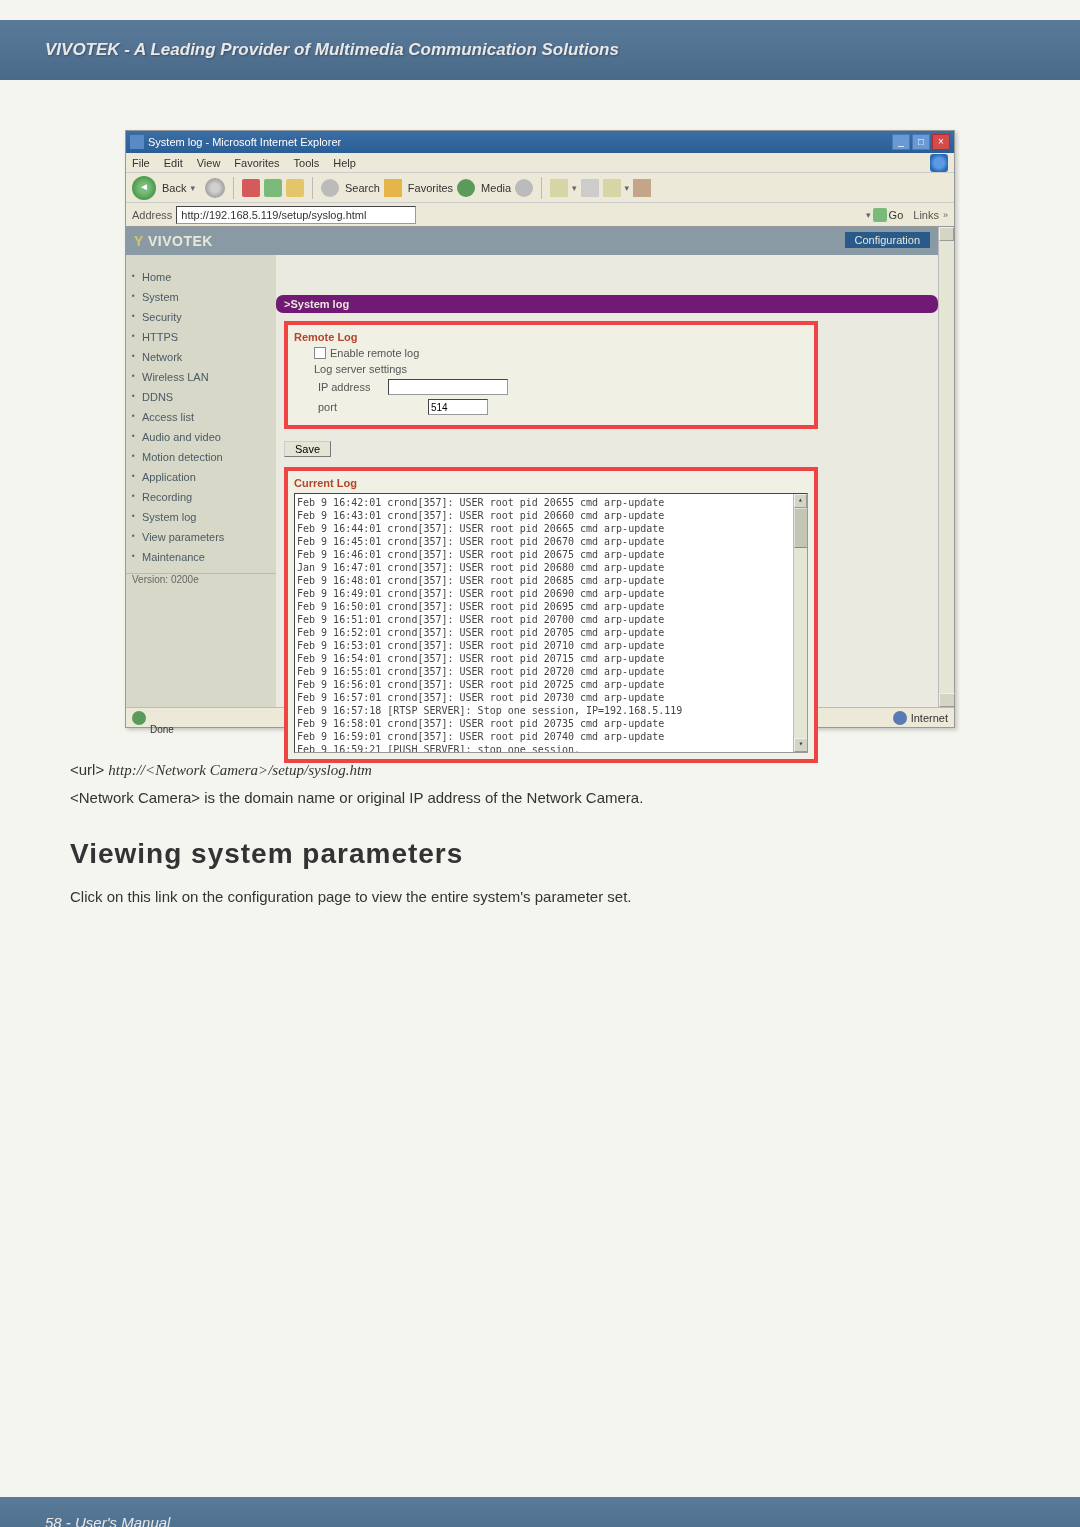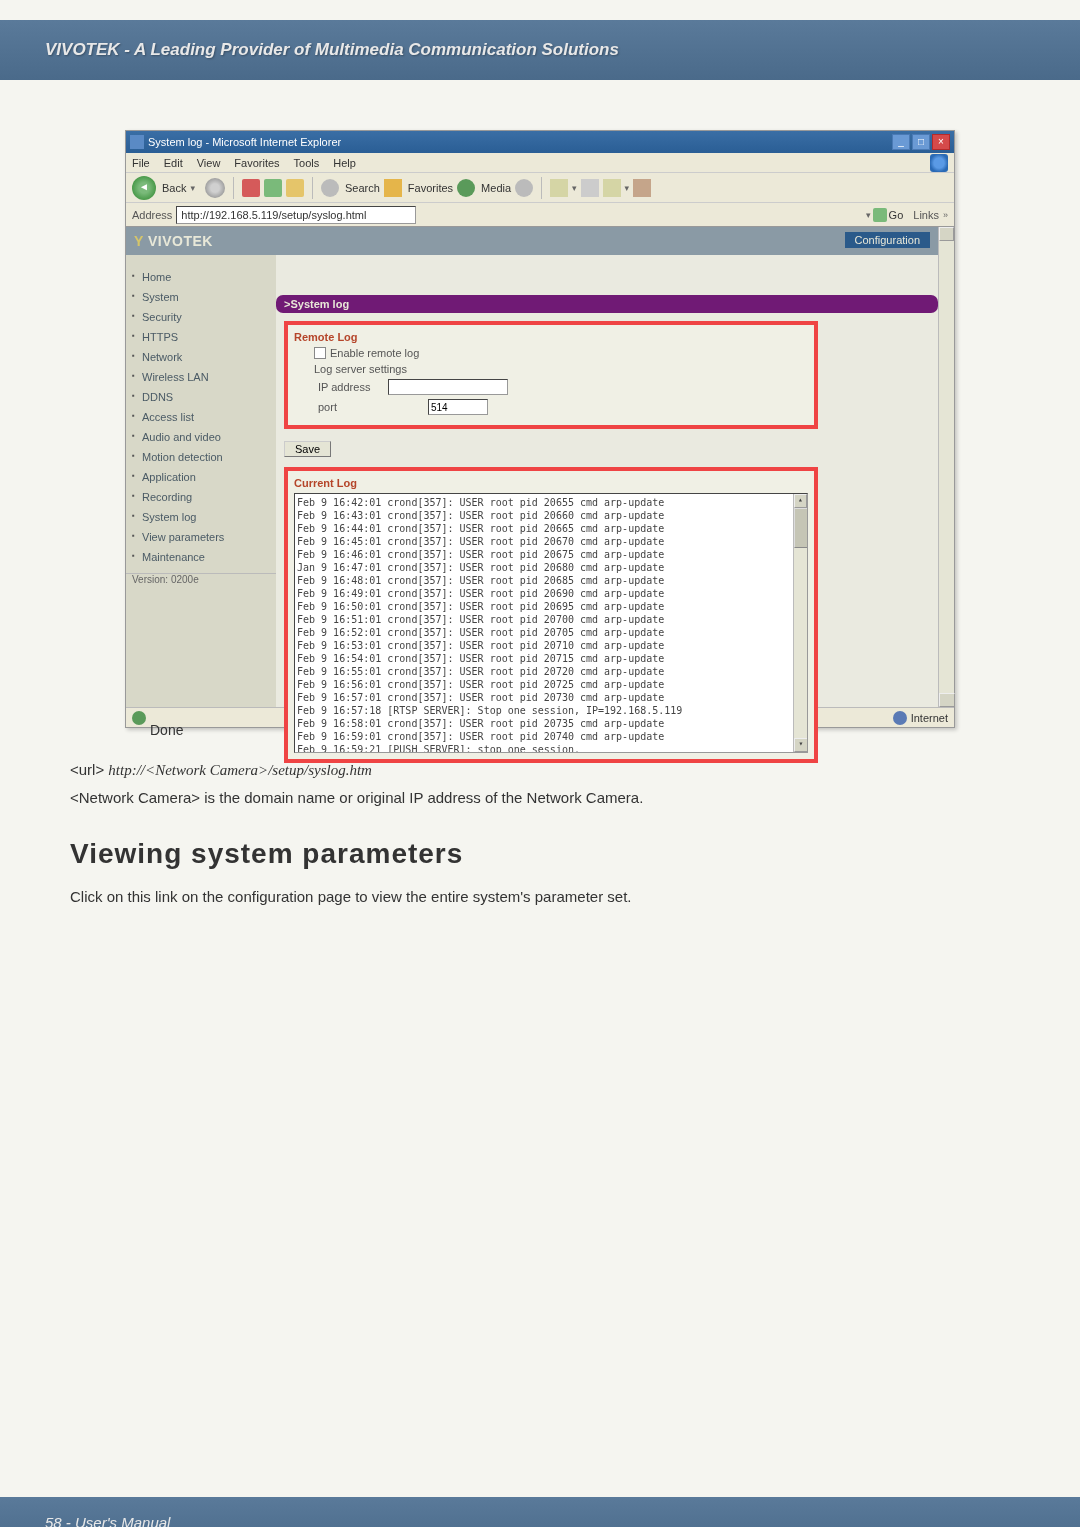--- a/index.html
+++ b/index.html
@@ -59,21 +59,21 @@
   .txt-input.small { width: 60px; margin-left: 40px; }
   .save-btn { border: 1px outset #ccc; background: #e5e5d5; font-size: 11px; padding: 1px 10px; margin: 4px 0 4px 8px; display: inline-block; }
   .log-box { background: #fff; border: 1px inset #999; height: 260px; overflow: hidden; position: relative; font-family: monospace; font-size: 10px; color: #444; padding: 2px; }
   .log-line { white-space: nowrap; line-height: 13px; }
   .scroll { position: absolute; right: 0; top: 0; bottom: 0; width: 14px; background: #e5e5d5; border-left: 1px solid #bbb; }
   .scroll-up { height: 14px; background: #d5d5c5; border: 1px outset #eee; font-size: 8px; text-align: center; }
   .scroll-thumb { position: absolute; top: 14px; width: 14px; height: 40px; background: #c5c5b5; border: 1px outset #ddd; }
   .scroll-dn { position: absolute; bottom: 0; height: 14px; width: 14px; background: #d5d5c5; border: 1px outset #eee; font-size: 8px; text-align: center; }
   .statusbar { background: #ece9d8; height: 20px; display: flex; align-items: center; padding: 0 6px; border-top: 1px solid #bbb; }
   .status-icon { width: 14px; height: 14px; background: #5a9a5a; border-radius: 50%; margin-right: 4px; }
-  .status-text { font-size: 14px; color: #333; margin-top: 24px; }
+  .status-text { font-size: 10px; color: #333; margin-top: 24px; }
   .status-zone { margin-left: auto; display: flex; align-items: center; gap: 4px; font-size: 11px; color: #333; }
   .zone-icon { width: 14px; height: 14px; background: #5a7ab5; border-radius: 50%; }
   .doc-text { padding: 0 0 0 10px; font-size: 15px; color: #333; line-height: 1.6; }
   .url-line { margin-bottom: 4px; }
   .url-mono { font-style: italic; font-family: Georgia, serif; }
   .section-title { font-family: Verdana, sans-serif; color: #333; font-size: 28px; letter-spacing: 1px; margin: 28px 0 18px 0; padding-left: 10px; }
   .body-text { padding: 0 0 0 10px; font-size: 15px; color: #333; }
   .footer { position: absolute; bottom: 0; left: 0; right: 0; height: 50px; background: linear-gradient(to bottom, #5a7a9a 0%, #4a6a8a 100%); display: flex; align-items: center; padding-left: 45px; }
   .footer-text { color: #e8e8e8; font-style: italic; font-size: 15px; }
   .right-sb { width: 16px; background: #e5e5d5; border-left: 1px solid #bbb; position: relative; }

